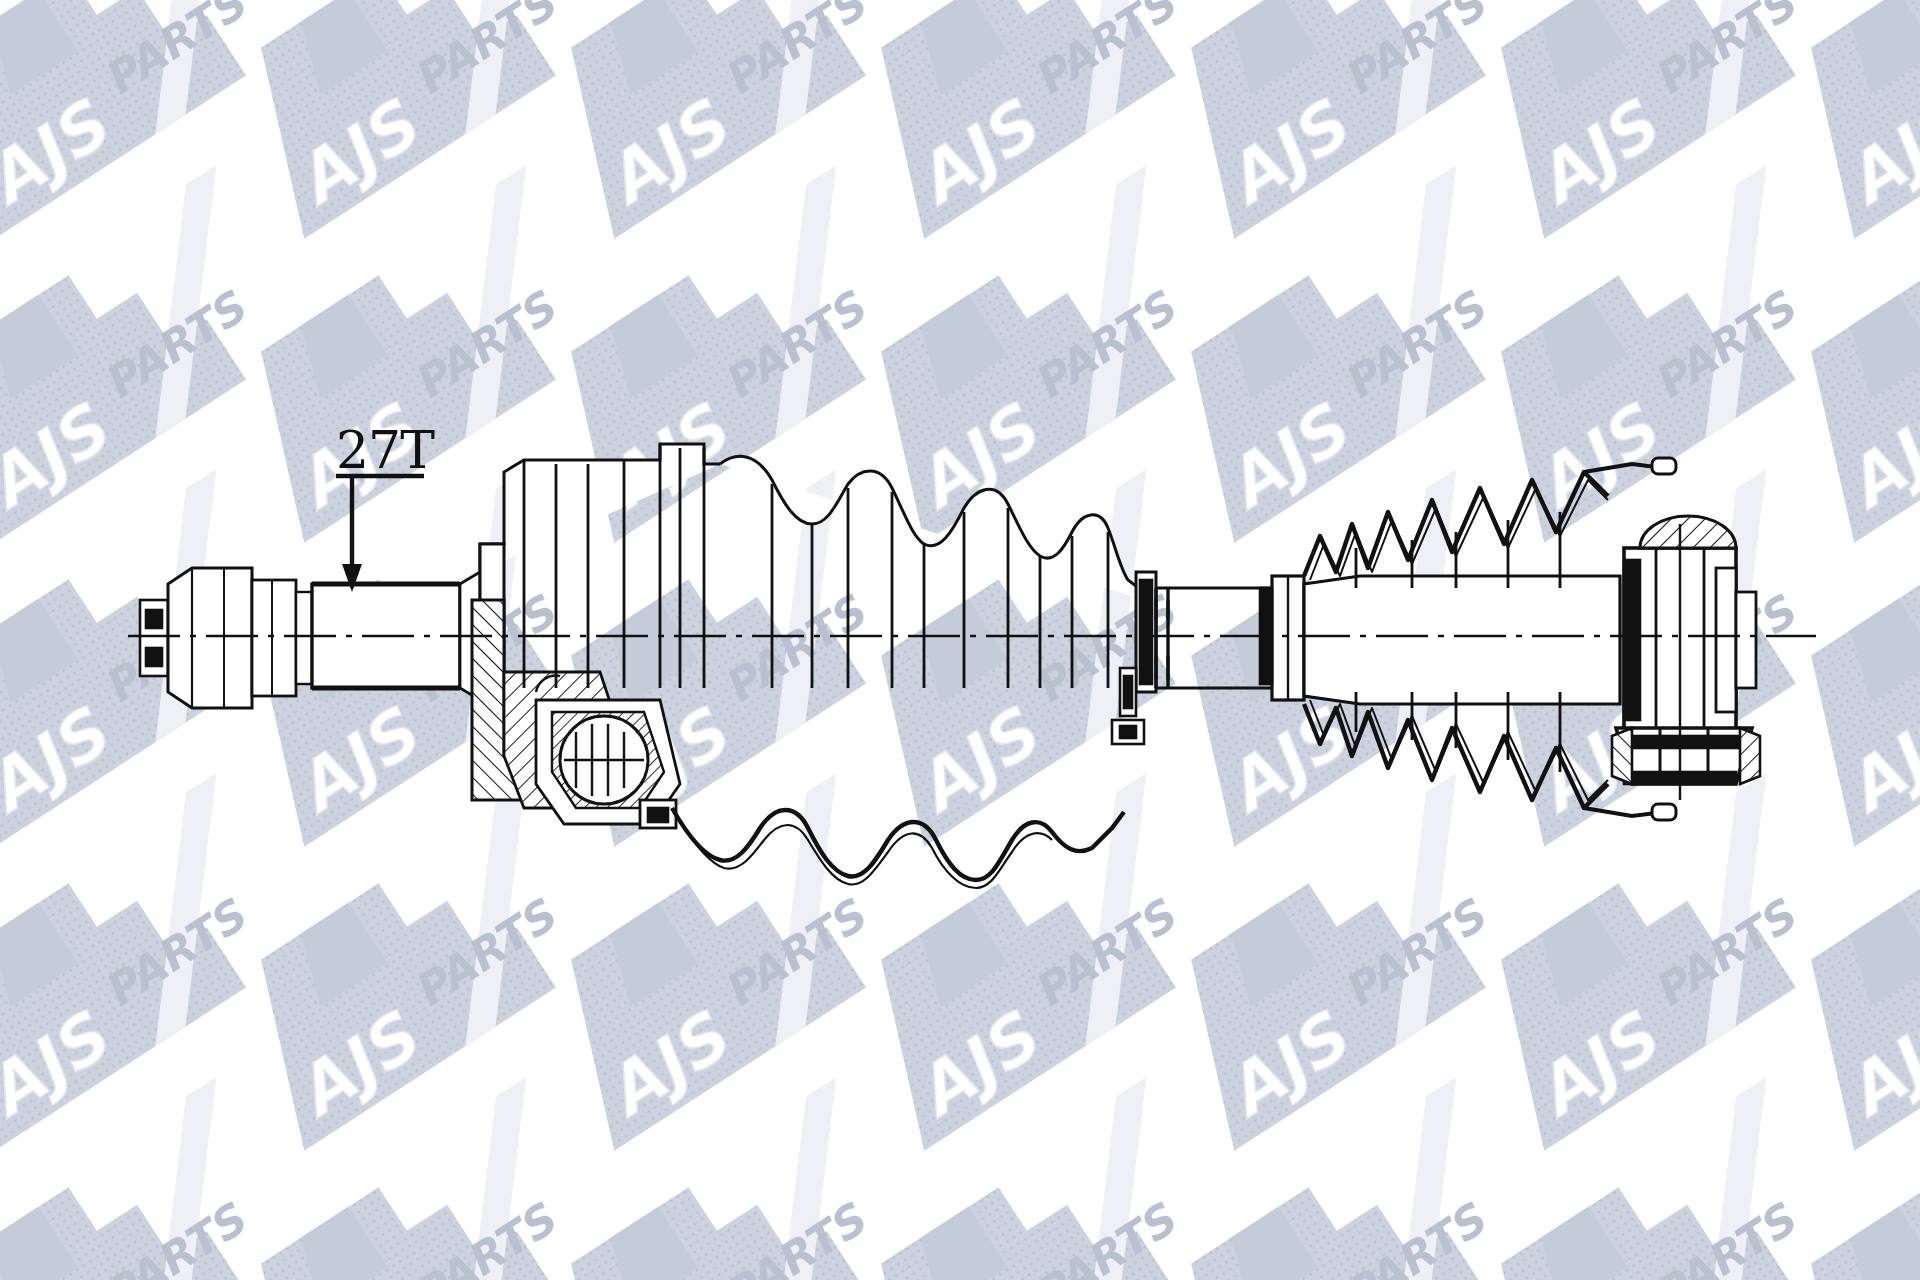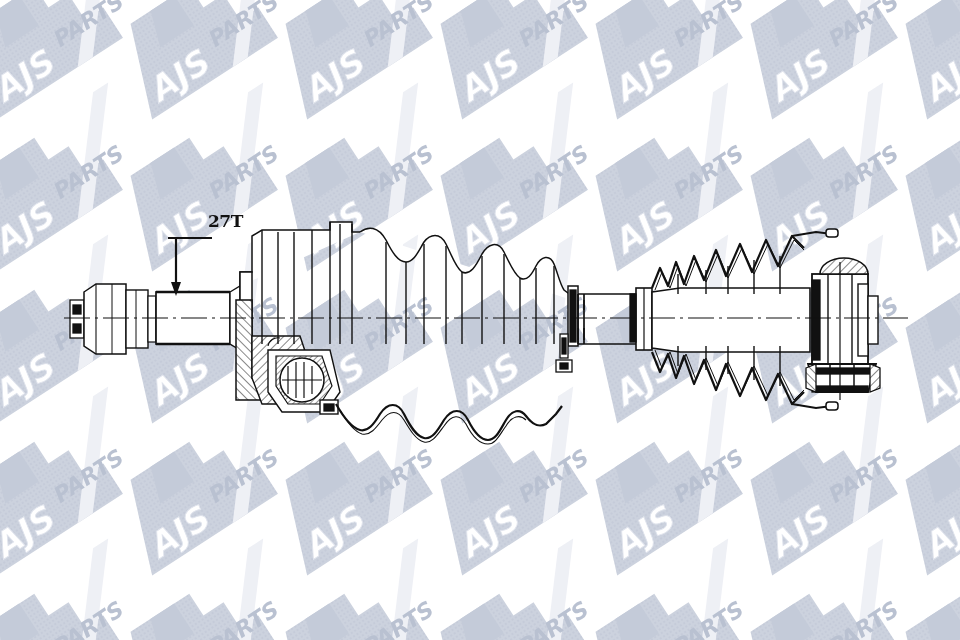--- a/index.html
+++ b/index.html
@@ -32,27 +32,26 @@
   #label-layer {
     position: absolute;
     left: 0; top: 0;
     width: 960px; height: 640px;
     z-index: 3;
     pointer-events: none;
   }
   .spline-label {
     position: absolute;
     font-family: "DejaVu Serif", serif;
-    font-weight: 700;
-    font-size: 17px;
+    font-weight: 400;
+    font-size: 26px;
     letter-spacing: -0.5px;
     color: #111111;
     line-height: 1;
     white-space: nowrap;
-    margin-left: 40px;
   }
   svg { display: block; }
 </style>
 </head>
 <body>
 
 <div id="stage">
 
   <svg id="watermark-layer" viewBox="0 0 960 640" width="960" height="640">
     <defs>

